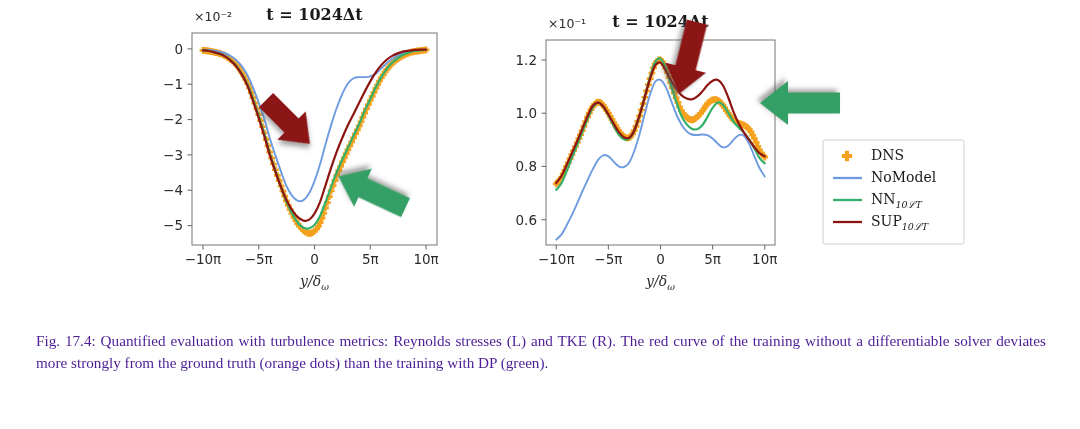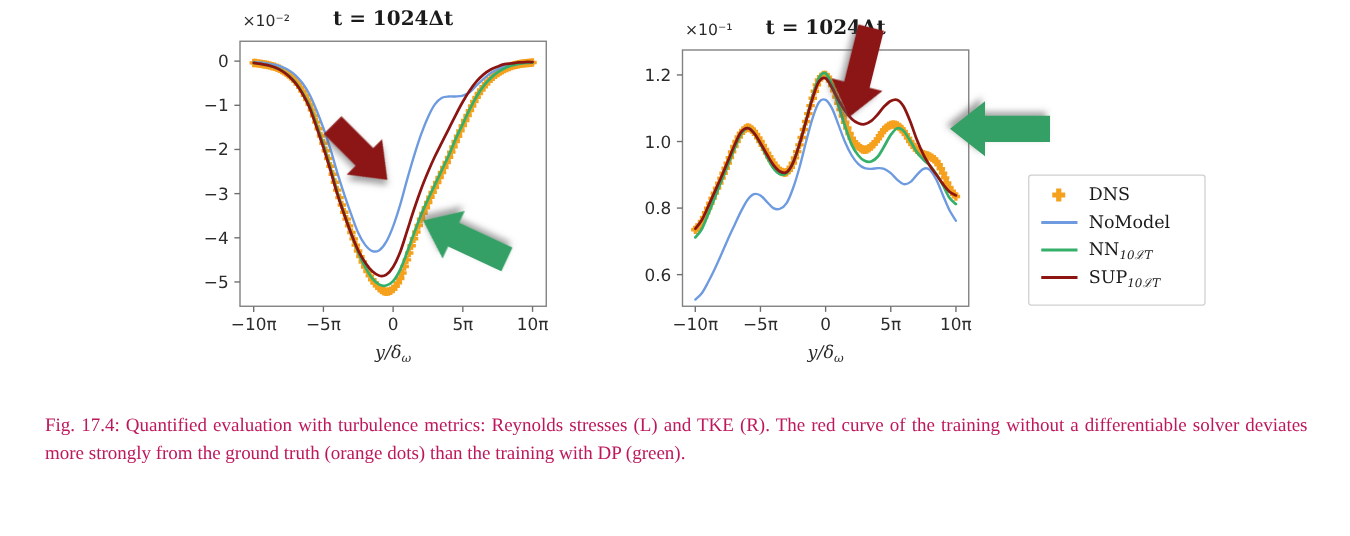--- a/index.html
+++ b/index.html
@@ -15,21 +15,21 @@
   .plot-title{font-family:"DejaVu Serif",serif;font-size:16px;font-weight:bold;fill:#1a1a1a;}
   .frame{fill:#ffffff;stroke:#808080;stroke-width:1.1;}
   .tickmark{stroke:#6e6e6e;stroke-width:1.1;}
   .curve{fill:none;stroke-linecap:round;stroke-linejoin:round;}
 
   .legend-box{fill:#ffffff;stroke:#cfcfcf;stroke-width:1;}
   .legend-text{font-family:"DejaVu Serif",serif;font-size:14px;fill:#1a1a1a;}
 
   #caption{position:absolute;left:36px;top:330px;width:1010px;
            font-family:"Liberation Serif",serif;font-size:15.2px;line-height:1.47;
-           color:#be185d;text-align:justify;}
+           color:#4c1d95;text-align:justify;}
   #caption .fignum{white-space:nowrap;}
 </style>
 </head>
 <body>
 
 <div id="figure">
   <svg id="fig-svg" width="1080" height="320" viewBox="0 0 1080 320">
       <defs>
         <filter id="arrowShadow" x="-40%" y="-40%" width="200%" height="200%">
           <feDropShadow dx="3" dy="3" stdDeviation="2.6" flood-color="#555" flood-opacity="0.55"></feDropShadow>

